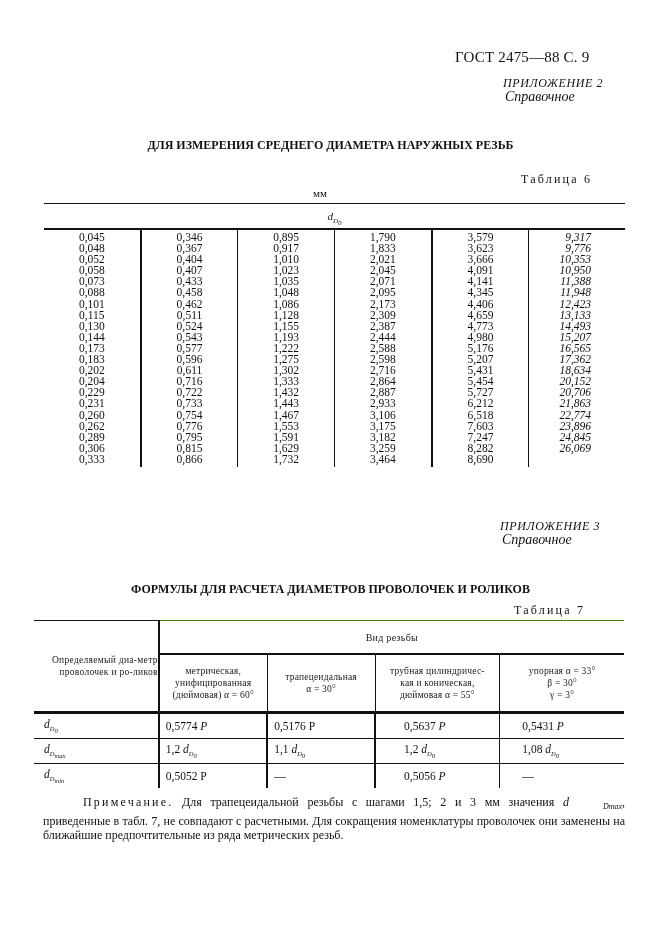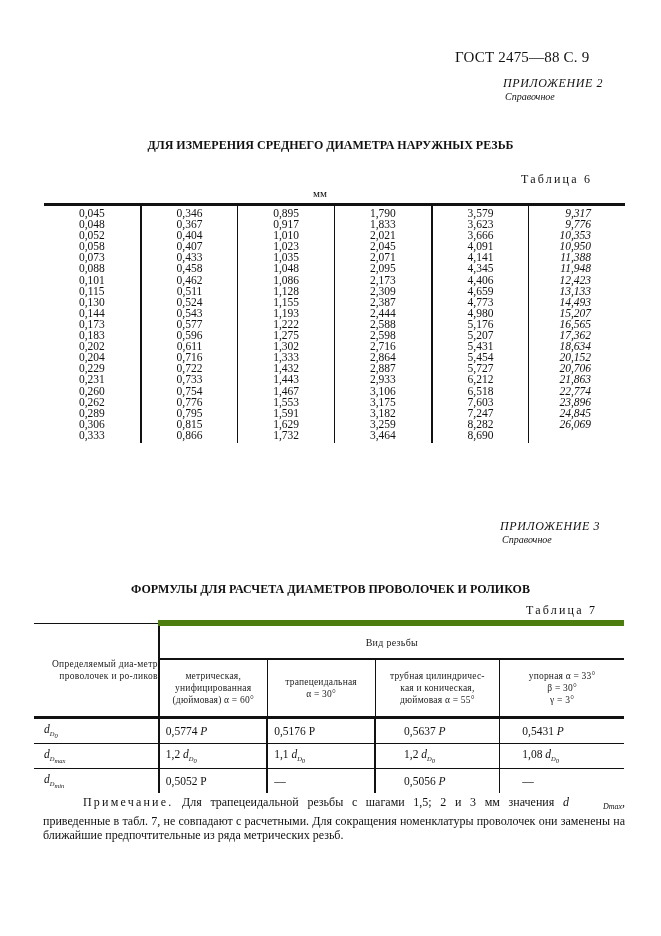--- a/index.html
+++ b/index.html
@@ -4,21 +4,21 @@
 <style>
   html, body { margin: 0; padding: 0; background: #ffffff; }
   body {
     width: 661px; height: 936px; position: relative; overflow: hidden;
     font-family: "Liberation Serif", "DejaVu Serif", serif; color: #111;
   }
   .abs { position: absolute; }
   .header-title { left: 455px; top: 49px; font-size: 15px; font-weight: normal; letter-spacing: 0.2px; }
   .appendix { font-style: italic; font-size: 12px; line-height: 13px; }
   .appendix .label { letter-spacing: 0.6px; }
-  .appendix .sub { font-size: 10px; padding-left: 2px; }
+  .appendix .sub { font-size: 14px; padding-left: 2px; }
   .section-title { left: 0; width: 661px; text-align: center; font-weight: bold; font-size: 12px; line-height: 14px; }
   .table-caption { font-size: 12px; letter-spacing: 2.2px; }
   .unit { font-size: 11px; }
 
   
   .t6 { left: 44px; top: 203px; width: 581px; }
   .t6 .topline { height: 0; border-top: 1px solid #111; }
   .t6 .headrow { height: 24px; text-align: center; font-style: italic; font-size: 11px; line-height: 24px; }
   .t6 .headrow sub { font-size: 7px; }
   .t6 .thick { height: 0; border-top: 2px solid #111; }
@@ -26,21 +26,21 @@
   .t6 .col { width: 96.8px; font-size: 11.5px; line-height: 11.1px; padding-top: 2px; padding-bottom: 2px; }
   .t6 .col.b-thick { border-right: 2px solid #111; }
   .t6 .col.b-thin { border-right: 1px solid #111; }
   .t6 .cell { text-align: center; height: 11.1px; }
   .t6 .col.last .cell { text-align: right; padding-right: 34px; font-style: italic; }
 
   
   .t7 { left: 34px; top: 620px; width: 590px; border-collapse: collapse; font-size: 11px; }
   .t7 td, .t7 th { padding: 0; font-weight: normal; }
   .t7 .hdr-left { width: 124px; text-align: right; vertical-align: middle; font-size: 9.5px; line-height: 12px; letter-spacing: 0.3px; border-top: 1px solid #111; border-right: 2px solid #111; color: #222; }
-  .t7 .hdr-group { height: 32px; text-align: center; font-size: 10px; letter-spacing: 0.3px; border-top: 6px solid #4d7c0f; border-bottom: 2px solid #111; color: #222; }
+  .t7 .hdr-group { height: 32px; text-align: center; font-size: 10px; letter-spacing: 0.3px; border-top: 1px solid #4d7c0f; border-bottom: 2px solid #111; color: #222; }
   .t7 .hdr-sub { height: 56px; text-align: center; font-size: 9.5px; line-height: 12px; letter-spacing: 0.2px; color: #222; vertical-align: middle; }
   .t7 .hdr-sub.c1 { width: 107px; border-right: 1px solid #111; }
   .t7 .hdr-sub.c2 { width: 107px; border-right: 1px solid #111; }
   .t7 .hdr-sub.c3 { width: 124px; border-right: 1px solid #111; }
   .t7 .hdr-sub.c4 { width: 124px; }
   .t7 .body td { height: 24px; vertical-align: middle; font-size: 11.5px; border-top: 1px solid #111; }
   .t7 .body tr:first-child td { border-top: 3px solid #111; }
   .t7 .body td.name { text-align: left; padding-left: 10px; font-style: italic; border-right: 2px solid #111; }
   .t7 .body td.v { padding-left: 6px; }
   .t7 .body td.v1 { border-right: 2px solid #111; }
@@ -69,20 +69,23 @@
 
 <div class="abs section-title" style="top:138px;">
   <div>ДЛЯ ИЗМЕРЕНИЯ СРЕДНЕГО ДИАМЕТРА НАРУЖНЫХ РЕЗЬБ</div>
 </div>
 
 <div class="abs table-caption" style="left:521px; top:172px;">Таблица 6</div>
 <div class="abs unit" style="left:313px; top:187px;">мм</div>
 
 <div class="abs t6">
   <div class="topline"></div>
+  <div class="headrow">
+    <span>d</span><sub><span>D</span><sub>0</sub></sub>
+  </div>
   <div class="thick"></div>
   <div class="cols" id="t6cols">
       <div class="col b-thick">
         <div class="cell">0,045</div>
         <div class="cell">0,048</div>
         <div class="cell">0,052</div>
         <div class="cell">0,058</div>
         <div class="cell">0,073</div>
         <div class="cell">0,088</div>
         <div class="cell">0,101</div>
@@ -219,21 +222,21 @@
     </div>
 </div>
 
 <div class="abs appendix" style="left:500px; top:520px;">
   <div class="label">ПРИЛОЖЕНИЕ 3</div>
   <div class="sub">Справочное</div>
 </div>
 
 <div class="abs section-title" style="top:582px;">ФОРМУЛЫ ДЛЯ РАСЧЕТА ДИАМЕТРОВ ПРОВОЛОЧЕК И РОЛИКОВ</div>
 
-<div class="abs table-caption" style="left:526px; top:603px;">Таблица 7</div>
+<div class="abs table-caption" style="left:514px; top:603px;">Таблица 7</div>
 
 <table class="abs t7">
   <thead>
     <tr>
       <th class="hdr-left" rowspan="2">Определяемый диа-метр проволочек и ро-ликов</th>
       <th class="hdr-group" colspan="4">Вид резьбы</th>
     </tr>
     <tr id="t7subhdr">
         <th class="hdr-sub c1">
           <div>метрическая,</div>

